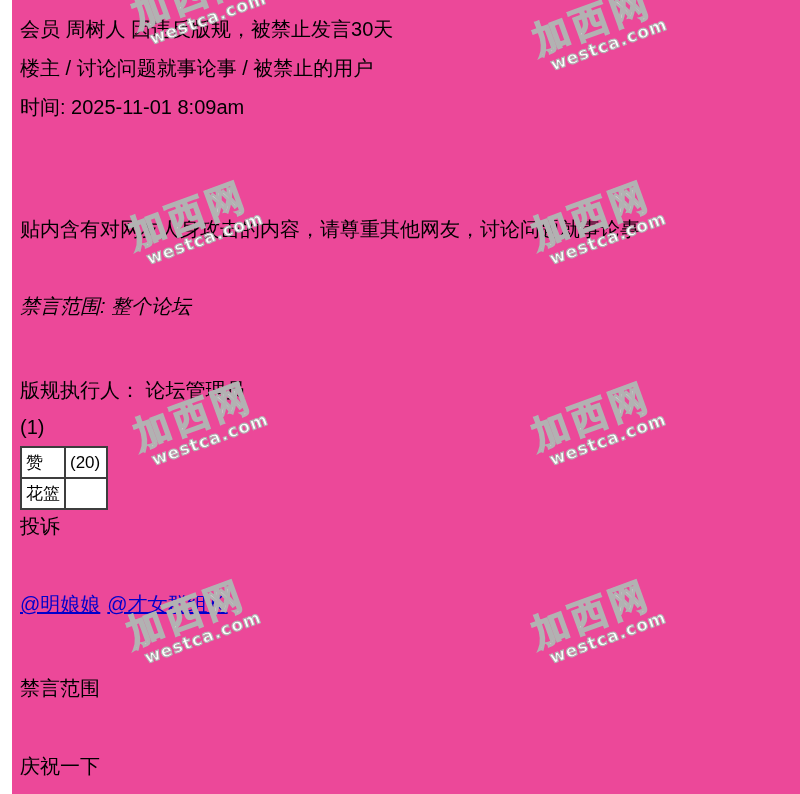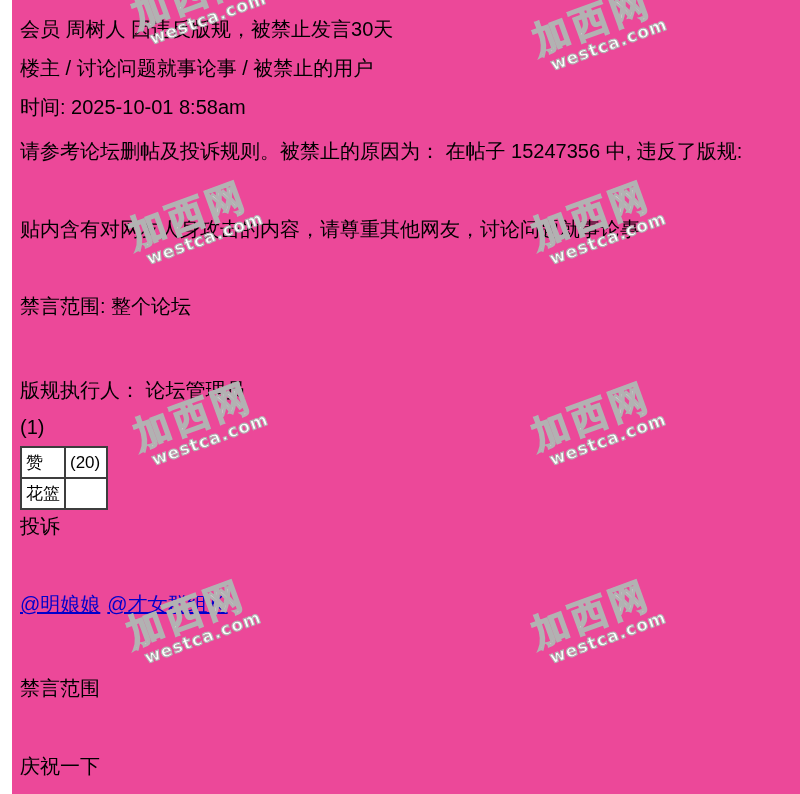--- a/index.html
+++ b/index.html
@@ -24,21 +24,21 @@
     font-size: 20px;
     line-height: 24px;
     white-space: nowrap;
     color: #000000;
   }
   .subject   { top: 17px; }
   .fromline  { top: 56px; }
   .timeline  { top: 95px; }
   .p1 { top: 139px; }
   .p2 { top: 217px; }
-  .p3 { top: 294px; }
+  .p3 { top: 294px; font-style: italic; }
   .p4 { top: 378px; }
   .count { top: 415px; }
   .votes {
     position: absolute;
     left: 8px;
     top: 446px;
     border-collapse: collapse;
     background: #ffffff;
   }
   .votes td {
@@ -98,23 +98,22 @@
 </head>
 <body>
 
 <div class="page">
   <div class="content">
 
     <div class="tline subject">会员 周树人 因违反版规，被禁止发言30天</div>
 
     <div class="tline fromline">楼主 / 讨论问题就事论事 / 被禁止的用户</div>
 
-    <div class="tline timeline">时间: 2025-10-01 8:58am</div>
+    <div class="tline timeline">时间: 2025-11-01 8:09am</div>
 
-    <div class="tline p1">请参考论坛删帖及投诉规则。被禁止的原因为： 在帖子 15247356 中, 违反了版规:</div>
 
     <div class="tline p2">贴内含有对网友人身攻击的内容，请尊重其他网友，讨论问题就事论事</div>
 
     <div class="tline p3">禁言范围: 整个论坛</div>
 
     <div class="tline p4">版规执行人： 论坛管理员</div>
 
     <div class="tline count">(1)</div>
 
     <table class="votes">

